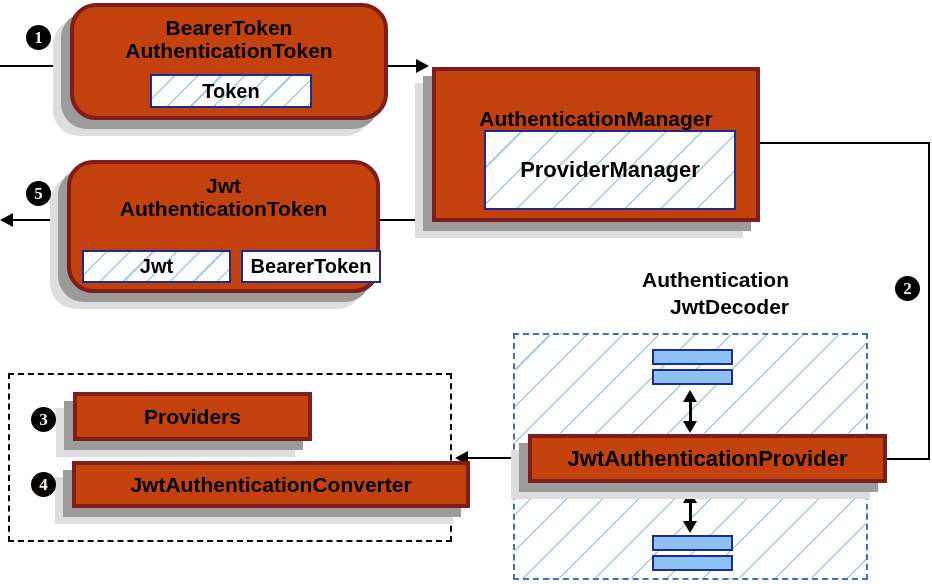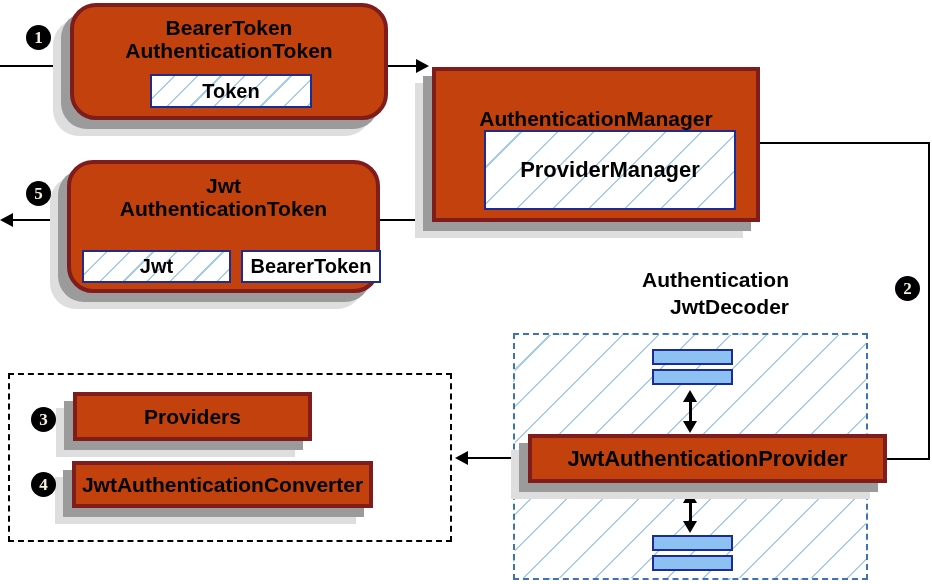--- a/index.html
+++ b/index.html
@@ -132,21 +132,21 @@
 
   <div class="bar" style="left:652px;top:349px;"></div>
   <div class="bar" style="left:652px;top:369px;"></div>
   <div class="bar" style="left:652px;top:535px;"></div>
   <div class="bar" style="left:652px;top:555px;"></div>
 
   <div class="node flexcenter" style="left:528px;top:434px;width:359px;height:49px;font-weight:bold;font-size:22px;">JwtAuthenticationProvider</div>
 
   <div class="node flexcenter" style="left:73px;top:392px;width:239px;height:49px;font-weight:bold;font-size:21px;">Providers</div>
 
-  <div class="node flexcenter" style="left:72px;top:461px;width:301px;height:47px;font-weight:bold;font-size:21px;">JwtAuthenticationConverter</div>
+  <div class="node flexcenter" style="left:72px;top:461px;width:398px;height:47px;font-weight:bold;font-size:21px;">JwtAuthenticationConverter</div>
 
   <div class="badge" style="left:26px;top:25px;">1</div>
   <div class="badge" style="left:895px;top:276px;">2</div>
   <div class="badge" style="left:31px;top:407px;">3</div>
   <div class="badge" style="left:31px;top:472px;">4</div>
   <div class="badge" style="left:26px;top:181px;">5</div>
 
 </div>
 
 </body></html>

